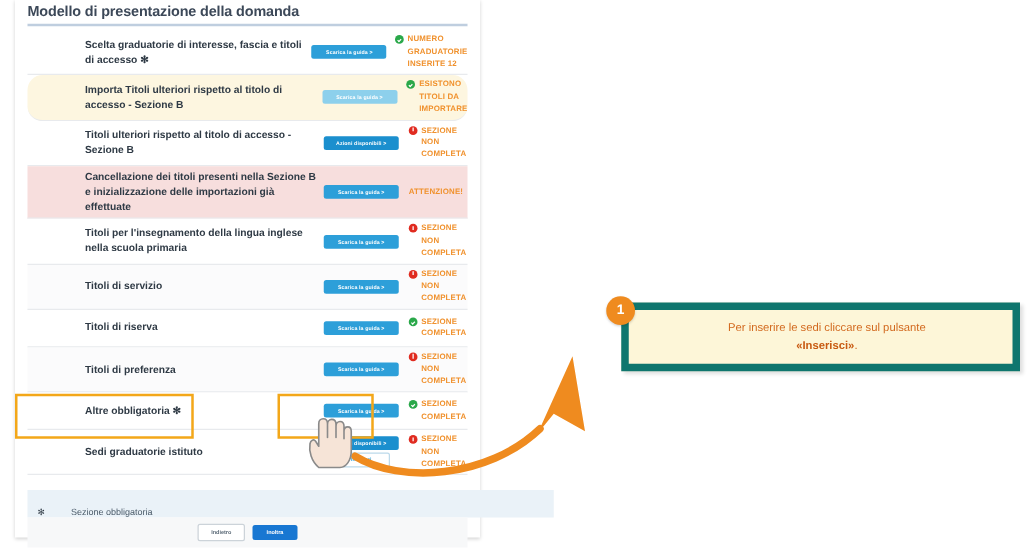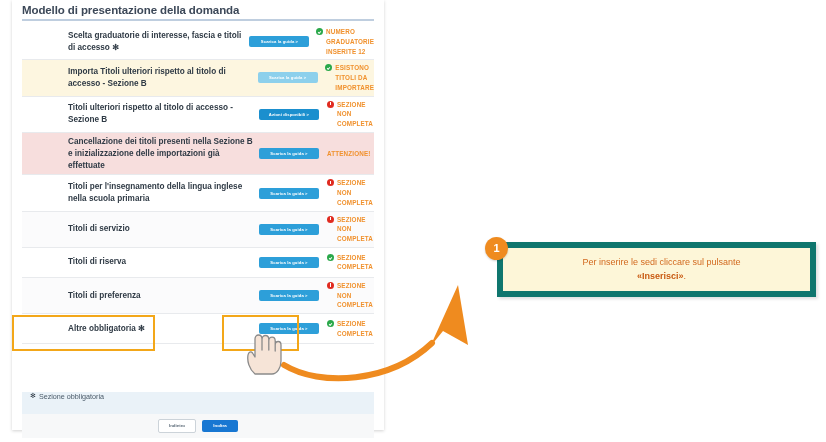--- a/index.html
+++ b/index.html
@@ -60,21 +60,21 @@
     position: relative;
     display: flex;
     align-items: center;
     border-bottom: 1px solid #e8eaed;
     background: #ffffff;
     min-height: 30px;
     padding: 3px 0 3px 0;
     box-sizing: border-box;
   }
   .row.alt   { background: #fbfbfc; }
-  .row.warn  { background: #fdf6e0; }
+  .row.warn  { background: #fdf6e0; border-radius: 12px; }
   .row.danger{ background: #f7dedd; }
 
   .row-label {
     width: 196px;
     padding-left: 8px;
     box-sizing: border-box;
     font-size: 8.2px;
     font-weight: bold;
     color: #2f3a45;
     line-height: 1.45;
@@ -180,29 +180,30 @@
     z-index: 6;
   }
   .hl-label { left: 12px;  top: 315px; width: 143px; height: 36px; }
   .hl-btn   { left: 222px; top: 315px; width: 77px;  height: 36px; }
 
   
   .footer-note {
     position: absolute;
     left: 10px;
     top: 392px;
-    width: 352px;
+    width: 421px;
     height: 22px;
     background: #eaf2f8;
     display: flex;
-    align-items: flex-start;
+    align-items: flex-end;
     padding-left: 8px;
     box-sizing: border-box;
     font-size: 7.2px;
     color: #4a5a68;
+    gap: 18px;
   }
   .footer-note .ast { margin-right: 3px; font-size: 7px; color:#2f3a45; }
 
   .footer-bar {
     position: absolute;
     left: 10px;
     top: 414px;
     width: 352px;
     height: 24px;
     background: #f7f8f9;
@@ -378,20 +379,31 @@
       <div class="row">
         <div class="row-label">Altre obbligatoria ✻</div>
         <div class="row-action">
           <div class="btn-blue">Scarica la guida &gt;</div>
         </div>
         <div class="row-status">
           <span class="dot ok"></span>
           <span class="txt">SEZIONE COMPLETA</span>
         </div>
       </div>
+      <div class="row">
+        <div class="row-label">Sedi graduatorie istituto</div>
+        <div class="row-action">
+          <div class="btn-blue dark">Azioni disponibili &gt;</div>
+          <div class="btn-ghost">Inserisci</div>
+        </div>
+        <div class="row-status">
+          <span class="dot err"></span>
+          <span class="txt">SEZIONE NON COMPLETA</span>
+        </div>
+      </div>
     </div>
 
   <div class="footer-note">
     <span class="ast">✻</span>
     <span>Sezione obbligatoria</span>
   </div>
 
   <div class="footer-bar">
     <div class="fbtn secondary">Indietro</div>
     <div class="fbtn primary">Inoltra</div>

